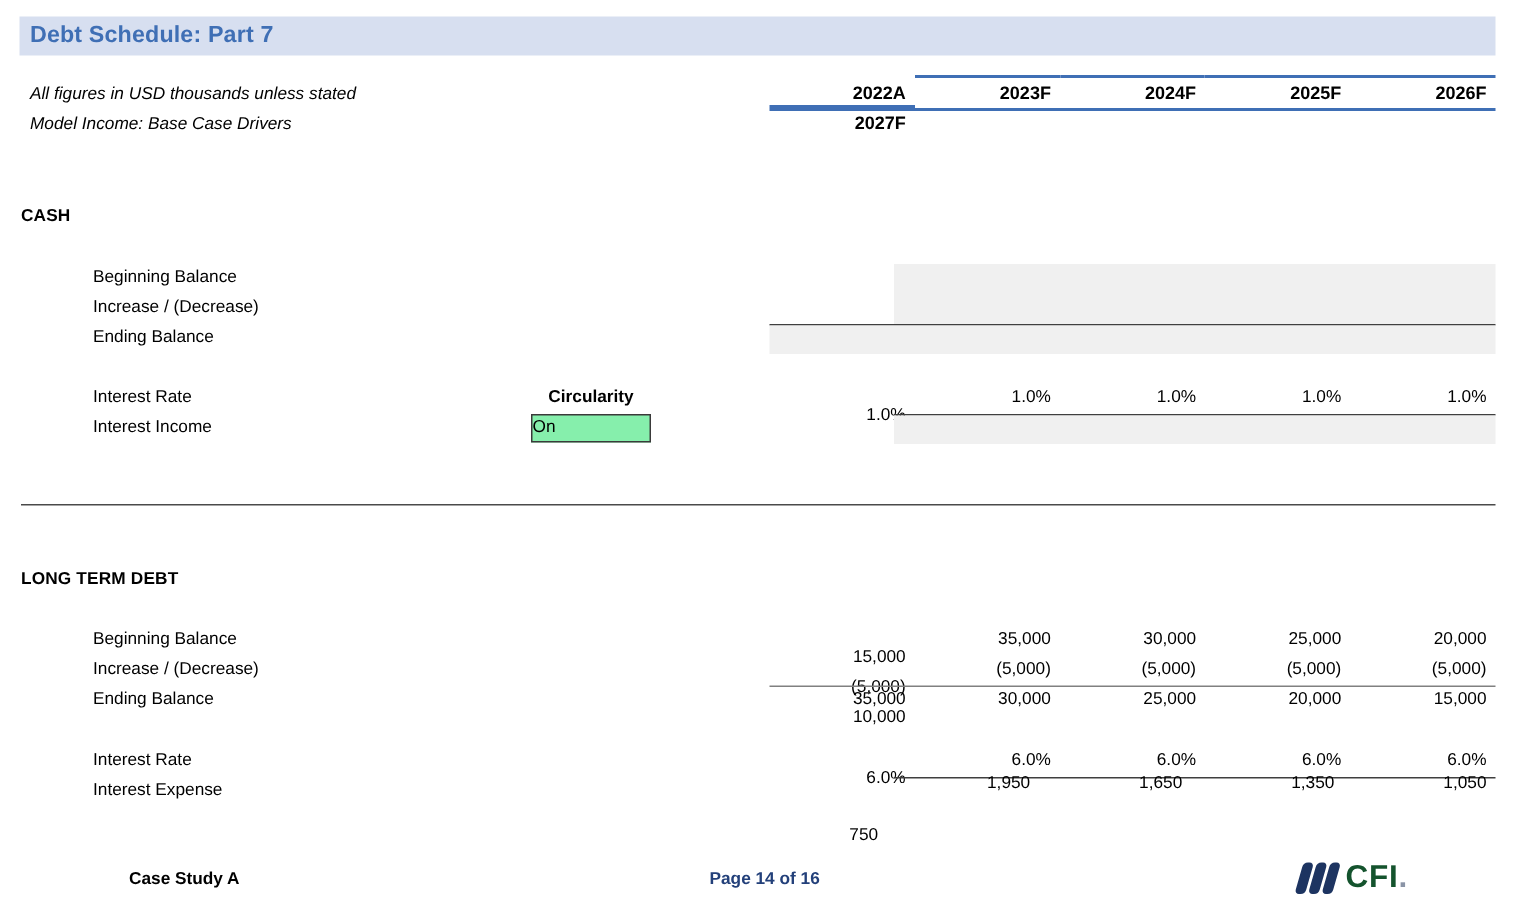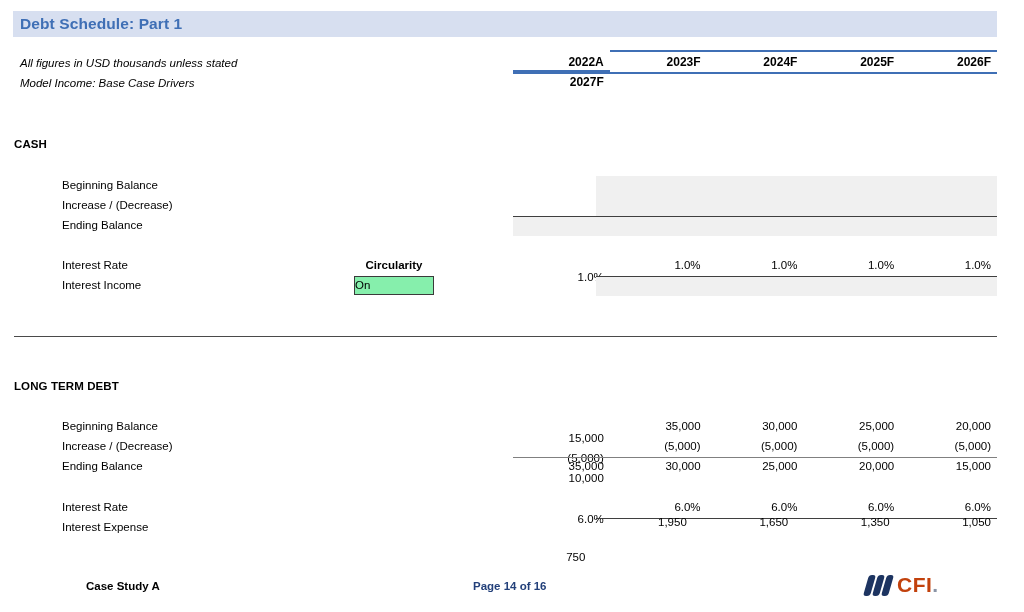--- a/index.html
+++ b/index.html
@@ -195,34 +195,34 @@
     width: 7px;
     height: 21px;
     background: #1d3461;
     border-radius: 3px;
     transform: skewX(-16deg);
     margin-right: 2px;
   }
   #footer-logo .wordmark {
     font-size: 21px;
     font-weight: bold;
-    color: #c2410c;
+    color: #14532d;
     letter-spacing: 0.5px;
   }
   #footer-logo .dot {
     font-size: 21px;
     font-weight: bold;
     color: #8a94a6;
   }
 </style>
 </head>
 <body>
 
 <div id="title-banner">
-  <span id="title-text">Debt Schedule: Part 1</span>
+  <span id="title-text">Debt Schedule: Part 7</span>
 </div>
 
 <div class="note" id="note-units">All figures in USD thousands unless stated</div>
 <div class="note" id="note-model">Model Income: Base Case Drivers</div>
 
 <div class="cols" id="year-header">
   <div>2022A</div>
   <div>2023F</div>
   <div>2024F</div>
   <div>2025F</div>

